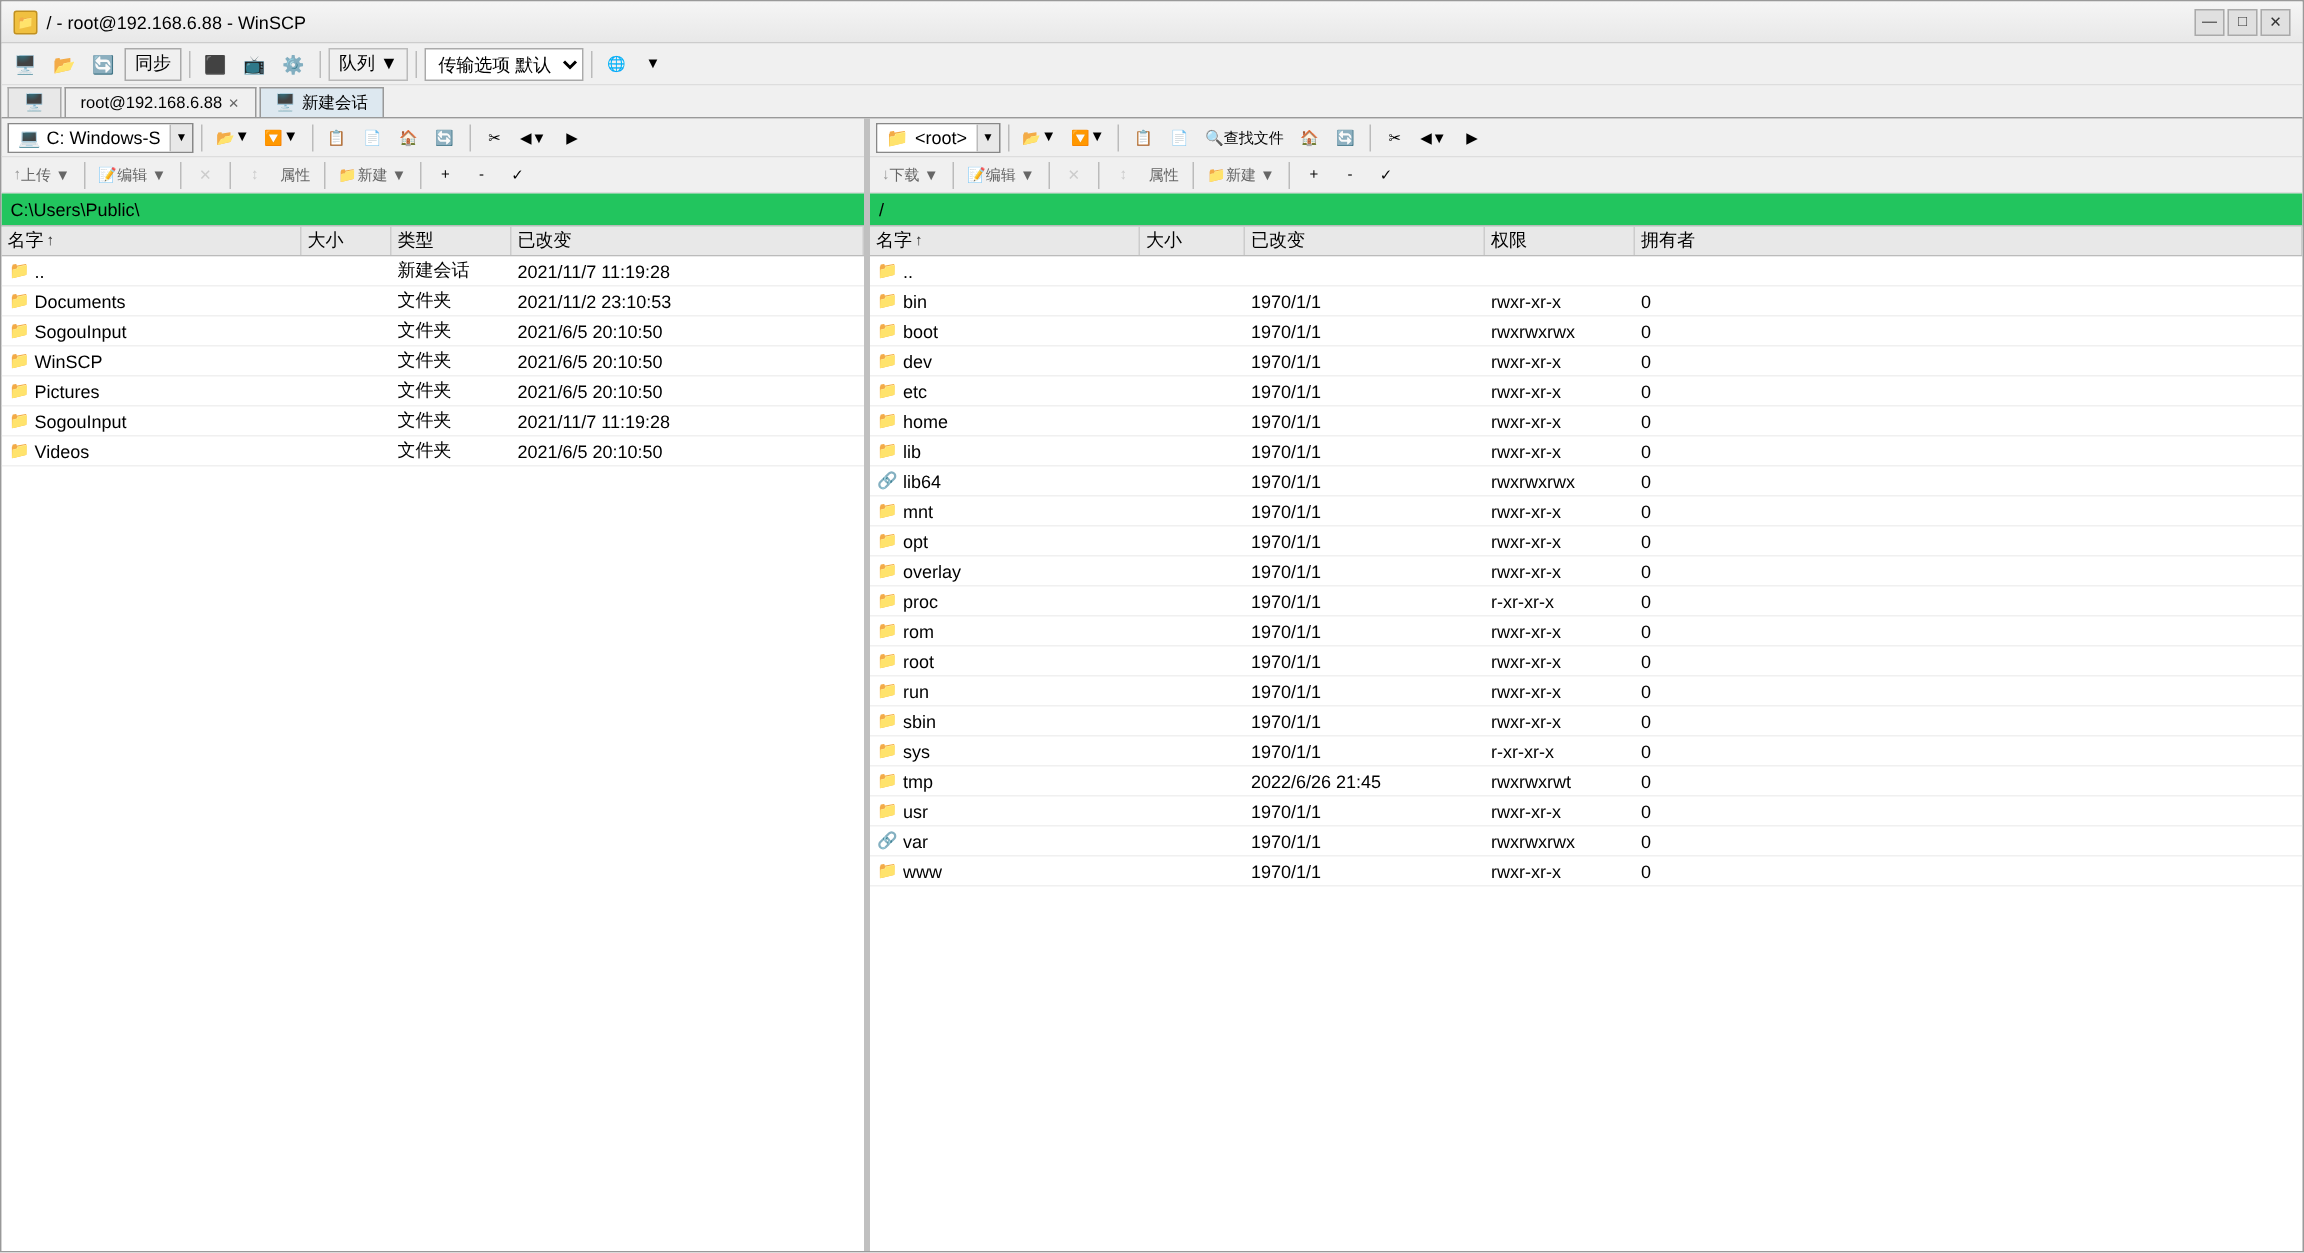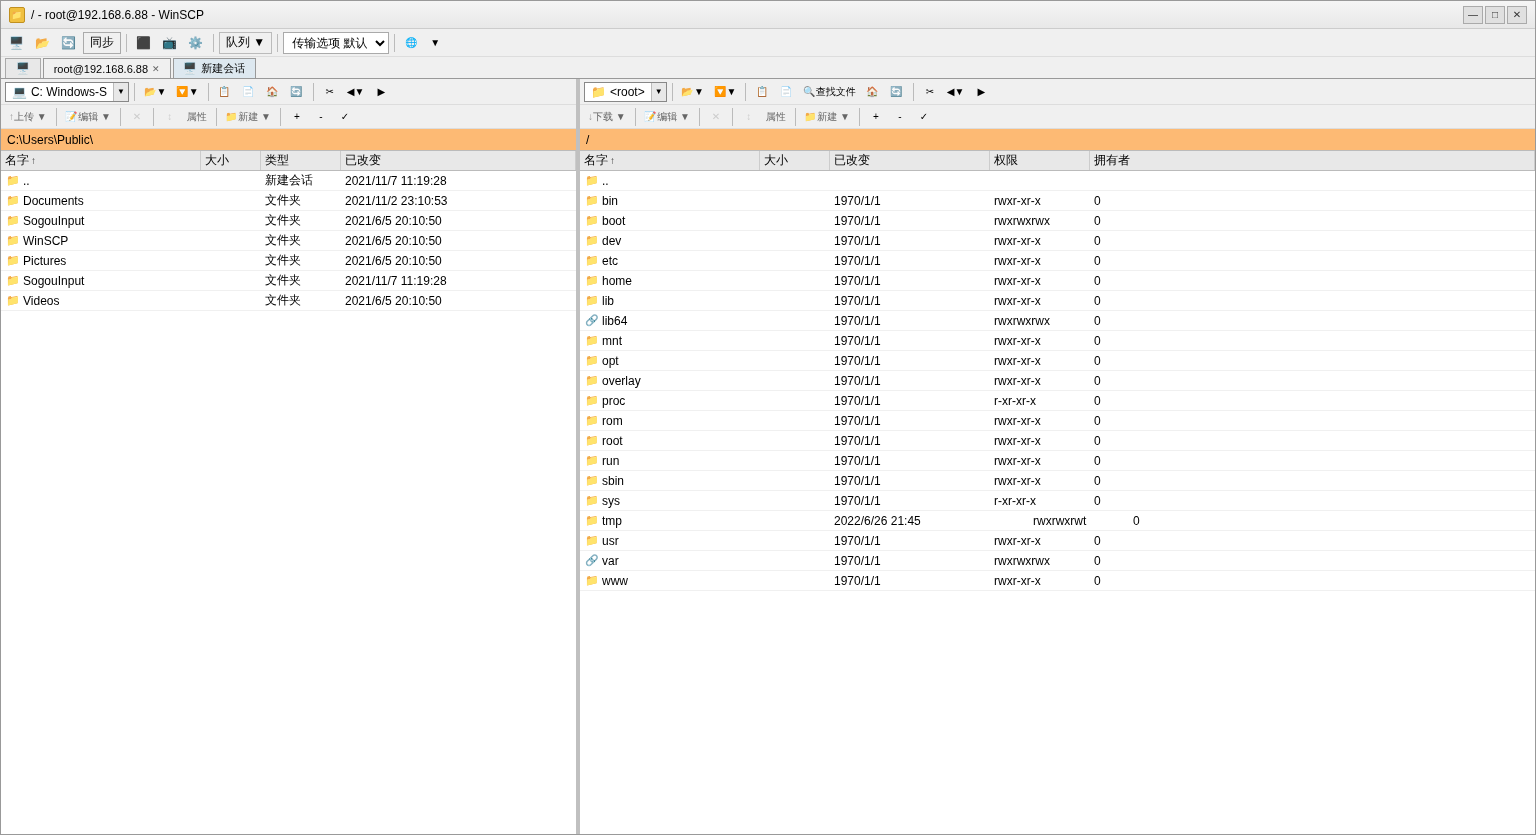--- a/index.html
+++ b/index.html
@@ -238,21 +238,21 @@
       display: flex;
       align-items: center;
       padding: 0 8px;
       font-size: 12px;
       justify-content: space-between;
     }
     .status-left { display: flex; gap: 8px; align-items: center; }
     .status-right { display: flex; gap: 8px; align-items: center; }
 
     .panel-path-label {
-      background: #fdba74;
+      background: #22c55e;
       height: 22px;
       padding: 0 6px;
       display: flex;
       align-items: center;
       font-size: 12px;
       border-bottom: 1px solid #bbb;
     }
 
     
     .file-list::-webkit-scrollbar { width: 12px; }
@@ -828,21 +828,21 @@
         </div>
         <div class="file-row">
           <div class="file-cell" style="width:180px; flex-shrink:0; display:flex; align-items:center;">
             <span class="file-icon">
                 <span style="font-size:11px;">📁</span>
               </span>
             <span>tmp</span>
           </div>
           <div class="file-cell" style="width:70px; flex-shrink:0;"></div>
           <div class="file-cell" style="width:160px; flex-shrink:0;">2022/6/26 21:45</div>
-          <div class="file-cell" style="width:100px; flex-shrink:0;margin-left:39px;">rwxrwxrwt</div>
+          <div class="file-cell" style="width:100px; flex-shrink:0;">rwxrwxrwt</div>
           <div class="file-cell" style="flex:1;">0</div>
         </div>
         <div class="file-row">
           <div class="file-cell" style="width:180px; flex-shrink:0; display:flex; align-items:center;">
             <span class="file-icon">
                 <span style="font-size:11px;">📁</span>
               </span>
             <span>usr</span>
           </div>
           <div class="file-cell" style="width:70px; flex-shrink:0;"></div>

